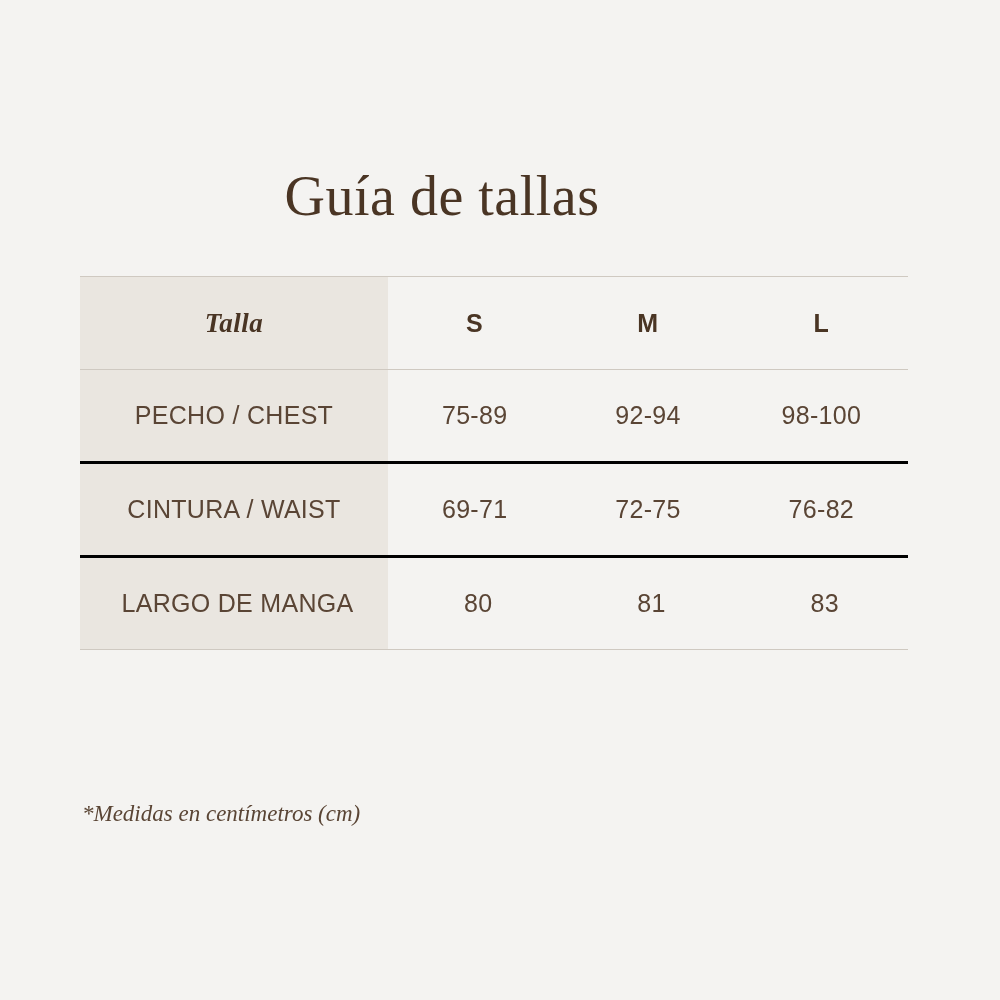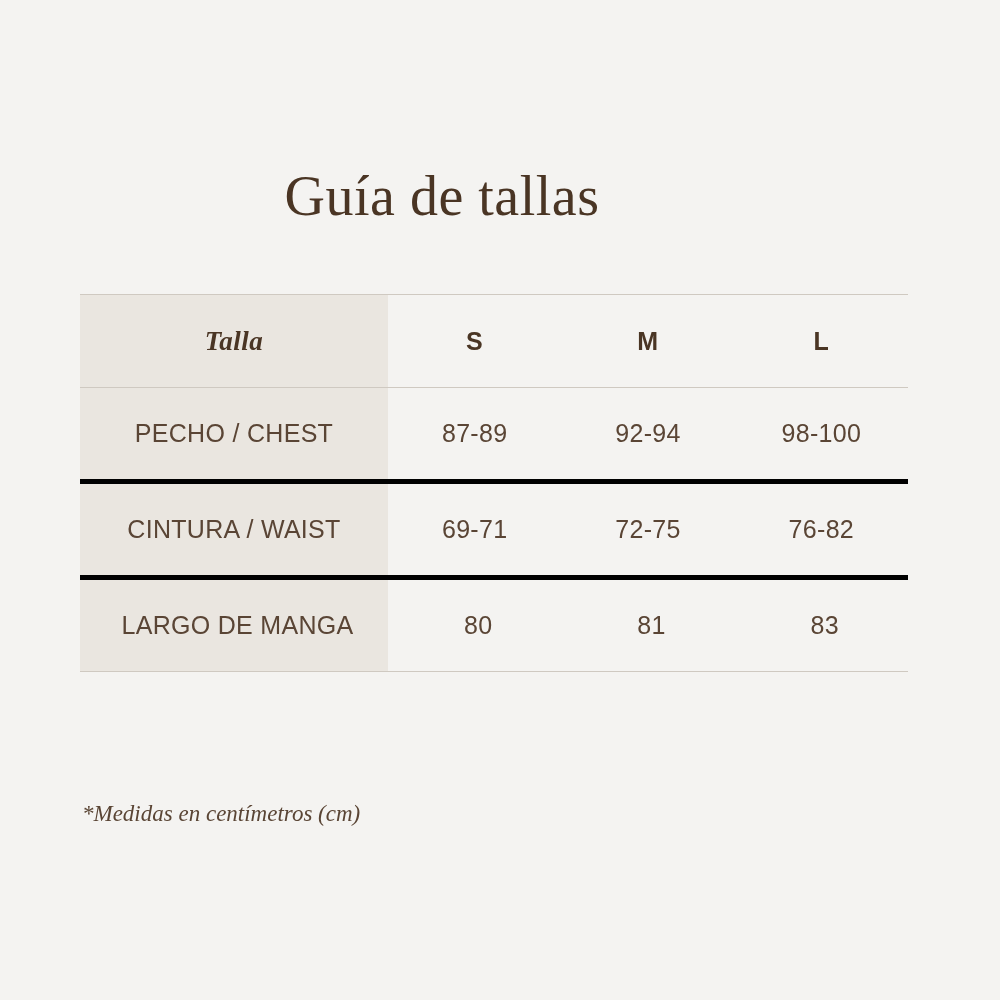--- a/index.html
+++ b/index.html
@@ -28,21 +28,21 @@
     font-weight: 400;
     color: #4a3524;
     letter-spacing: 0.5px;
     margin: 0;
     padding-top: 166px;
     line-height: 1.1;
   }
   .table-wrap {
     position: absolute;
     left: 80px;
-    top: 294px;
+    top: 276px;
     width: 828px;
   }
   table.size-table {
     width: 828px;
     border-collapse: collapse;
     table-layout: fixed;
   }
   table.size-table colgroup col.c-label { width: 308px; }
   table.size-table colgroup col.c-val   { width: 173.33px; }
 
@@ -67,21 +67,21 @@
   }
   .size-table thead th.val-head {
     font-size: 25px;
     font-weight: 700;
     text-align: center;
     letter-spacing: 0.5px;
   }
   .size-table tbody td {
     height: 89px;
     vertical-align: middle;
-    border-bottom: 5px solid #000000;
+    border-bottom: 3px solid #000000;
     font-size: 25px;
     color: #5a4535;
     text-align: center;
     letter-spacing: 0.3px;
   }
   .size-table tbody tr:last-child td {
     border-bottom: 1px solid #cfc9c1;
     padding-left: 8px;
   }
   .size-table tbody td.label-cell {
@@ -120,21 +120,21 @@
         <tr>
           <th class="label-cell">Talla</th>
           <th class="val-head">S</th>
           <th class="val-head">M</th>
           <th class="val-head">L</th>
         </tr>
       </thead>
       <tbody>
         <tr>
           <td class="label-cell">PECHO / CHEST</td>
-          <td>87-89</td>
+          <td>75-89</td>
           <td>92-94</td>
           <td>98-100</td>
         </tr>
         <tr>
           <td class="label-cell">CINTURA / WAIST</td>
           <td>69-71</td>
           <td>72-75</td>
           <td>76-82</td>
         </tr>
         <tr>

